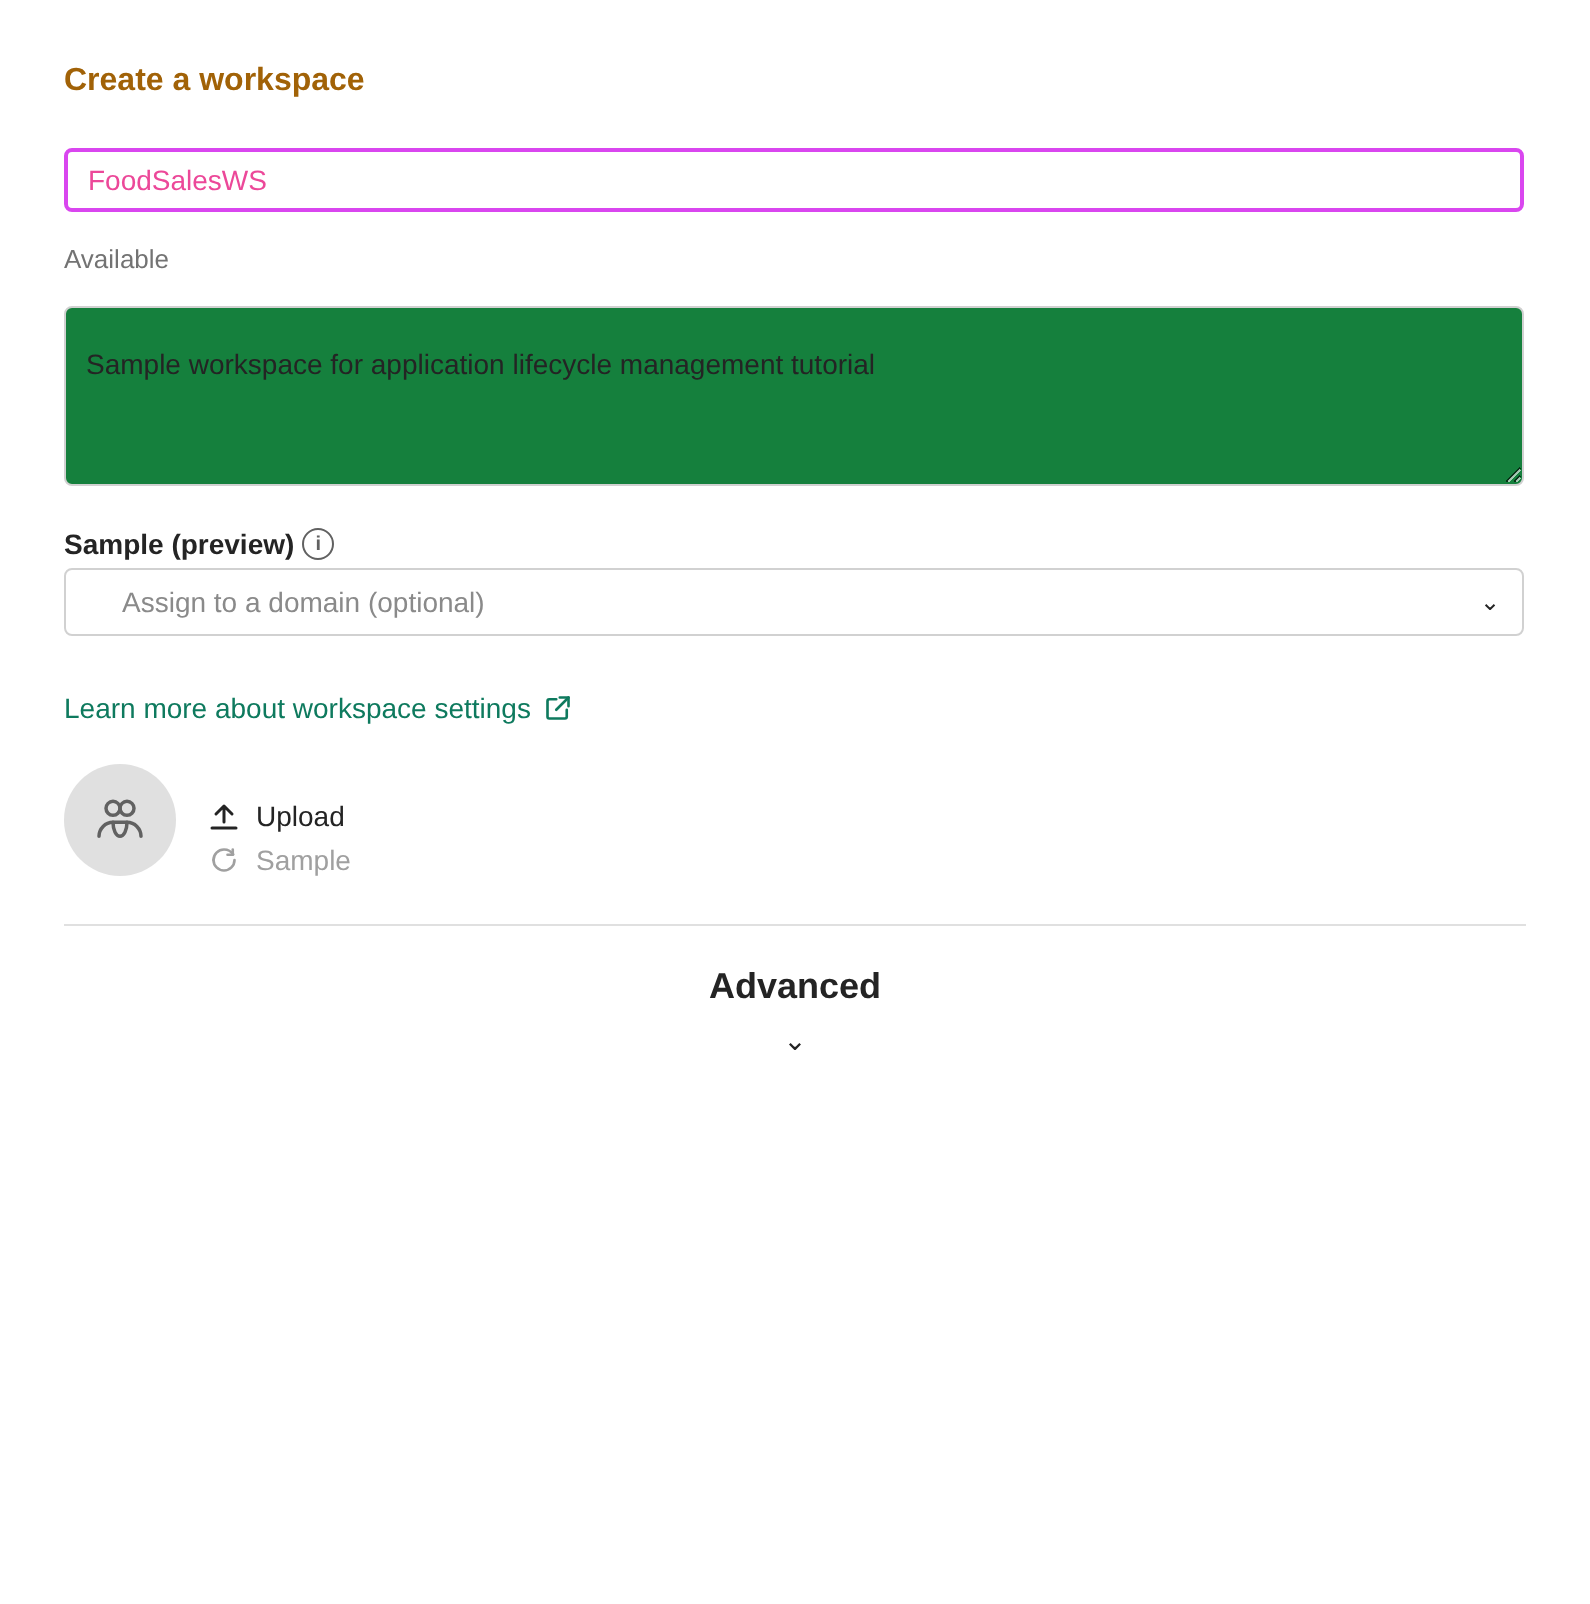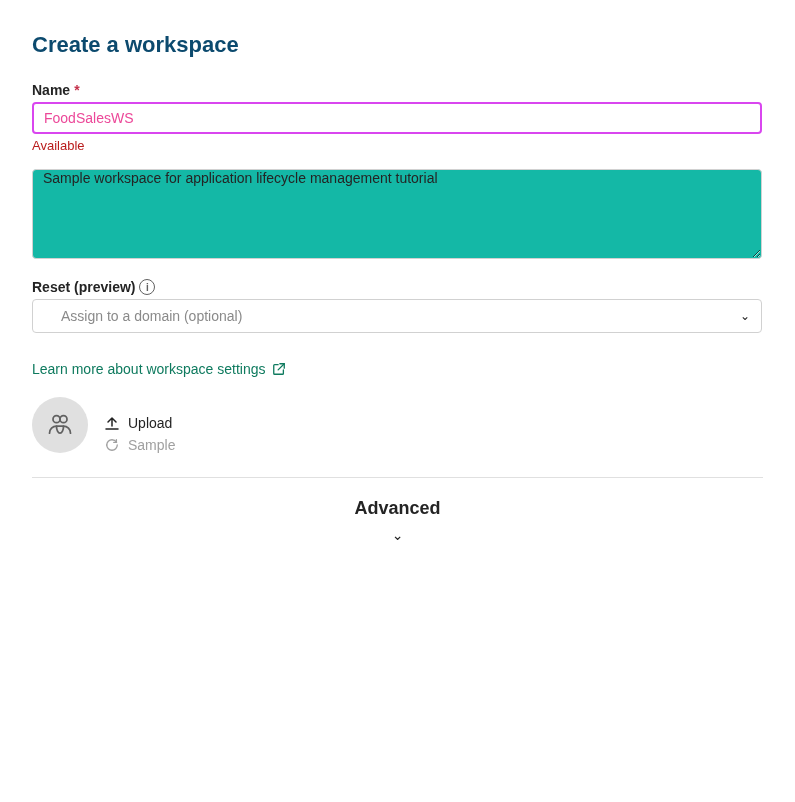--- a/index.html
+++ b/index.html
@@ -11,23 +11,23 @@
     body {
       font-family: 'Segoe UI', -apple-system, BlinkMacSystemFont, sans-serif;
       background: #ffffff;
       color: #242424;
       width: 795px;
       min-height: 802px;
       padding: 32px 32px;
     }
 
     .page-title {
-      font-size: 22px;
+      font-size: 16px;
       font-weight: 600;
-      color: #0c4a6e;
+      color: #a16207;
       margin-bottom: 24px;
     }
 
     .field-group {
       margin-bottom: 16px;
     }
 
     .field-label {
       font-size: 14px;
       font-weight: 600;
@@ -51,37 +51,37 @@
       font-family: inherit;
       border: 2px solid #d946ef;
       border-radius: 4px;
       outline: none;
       color: #ec4899;
       background: #ffffff;
     }
 
     .available-text {
       font-size: 13px;
-      color: #b91c1c;
-      margin-top: 4px;
+      color: #737373;
+      margin-top: 16px;
       margin-bottom: 16px;
     }
 
     .textarea-input {
       width: 100%;
       max-width: 730px;
       min-height: 90px;
-      padding: 0 10px;
+      padding: 20px 10px;
       font-size: 14px;
       font-family: inherit;
       border: 1px solid #d1d1d1;
       border-radius: 4px;
       outline: none;
       color: #242424;
-      background: #14b8a6;
+      background: #15803d;
       resize: vertical;
     }
 
     .info-icon {
       display: inline-flex;
       align-items: center;
       justify-content: center;
       width: 16px;
       height: 16px;
       border: 1.5px solid #616161;
@@ -240,37 +240,33 @@
 </head>
 <body>
 
 
 
 
 <h1 class="page-title">Create a workspace</h1>
 
 
 <div class="field-group">
-  <label class="field-label">
-    <span>Name</span>
-    <span class="required-star">*</span>
-  </label>
   <input type="text" class="text-input" value="FoodSalesWS" style="">
   <div class="available-text">Available</div>
 </div>
 
 
 <div class="field-group">
   <textarea class="textarea-input" style="">Sample workspace for application lifecycle management tutorial</textarea>
 </div>
 
 
 <div class="field-group">
   <label class="field-label">
-    <span>Reset (preview)</span>
+    <span>Sample (preview)</span>
     <span class="info-icon">i</span>
   </label>
   <div class="select-wrapper">
     <select class="select-dropdown">
       <option value="" disabled="" selected="">Assign to a domain (optional)</option>
     </select>
     <span class="chevron-down">⌄</span>
   </div>
 </div>
 

